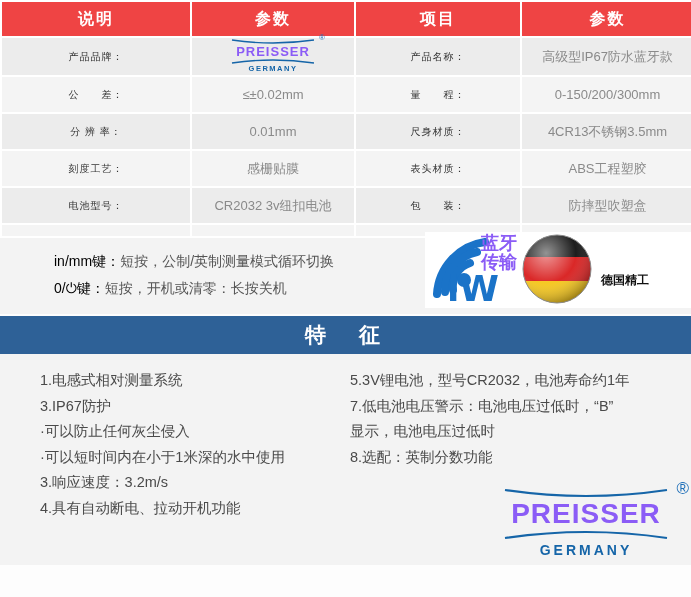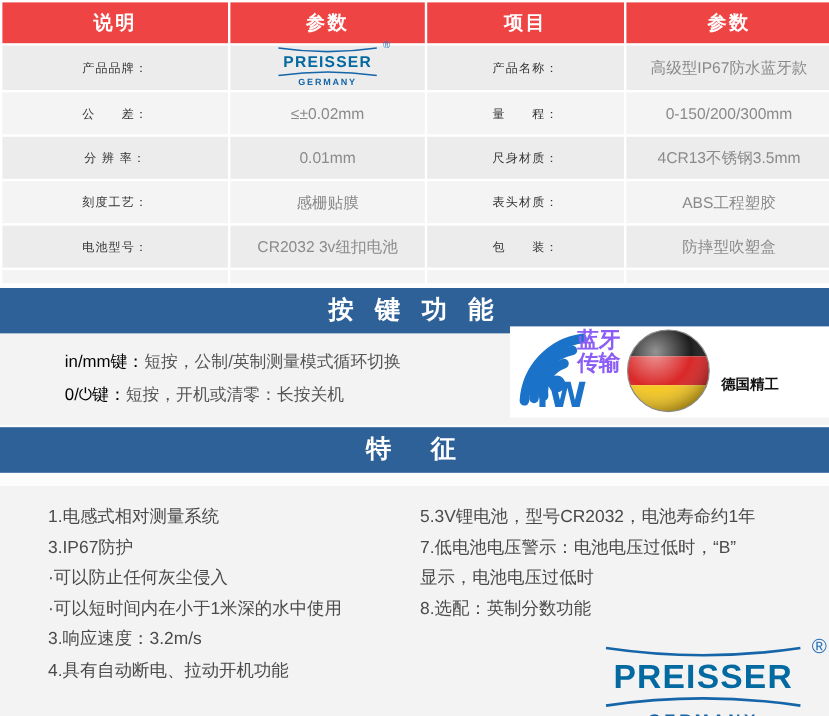--- a/index.html
+++ b/index.html
@@ -54,21 +54,21 @@
     display:inline-block;
     position:relative;
     line-height:1;
     color:#1f6fb8;
     text-align:center;
   }
   .logo .word{
     font-family:"Liberation Sans","DejaVu Sans",sans-serif;
     font-weight:bold;
     letter-spacing:1px;
-    color:#0369a1;
+    color:#8b5cf6;
     display:block;
   }
   .logo .sub{
     display:block;
     font-weight:bold;
     color:#1565a8;
     letter-spacing:1.5px;
   }
   .logo .reg{
     position:absolute;
@@ -125,36 +125,35 @@
     width:266px;height:76px;
     background:#ffffff;
   }
   .badge .wifi{position:absolute;left:4px;top:4px;width:62px;height:66px;}
   .badge .bt-text{
     position:absolute;left:56px;top:2px;
     color:#8b5cf6;font-size:18px;font-weight:bold;line-height:19px;
   }
   .badge .iw{
     position:absolute;left:22px;top:42px;
-    color:#1a73c8;font-size:29px;font-weight:bold;
+    color:#1a73c8;font-size:36px;font-weight:bold;
     font-family:"DejaVu Sans",sans-serif;line-height:30px;
   }
   .badge .flag{position:absolute;left:96px;top:1px;width:72px;height:72px;}
   .badge .made{
     position:absolute;left:176px;top:40px;
     font-size:12px;color:#111111;font-weight:bold;white-space:nowrap;
   }
 
   
   .features{
     position:relative;
     background:#f3f3f3;
     height:185px;
     padding:13px;
-    margin-top:11px;
   }
   .feat-col{
     position:absolute;
     top:14px;
     font-size:14.5px;
     color:#4a4a4a;
     line-height:25.5px;
   }
   .feat-left{left:40px;}
   .feat-right{left:350px;}
@@ -229,21 +228,20 @@
       </tr>
       <tr class="row-clip">
         <td></td>
         <td></td>
         <td></td>
         <td></td>
       </tr>
     </tbody>
   </table>
 
-  <div class="band">按 键 功 能</div>
 
   <div class="keys">
     <div class="lines">
       <div class="line">
         <b>in/mm键：</b><span>短按，公制/英制测量模式循环切换</span>
       </div>
       <div class="line">
         <b>0/⏻键：</b><span>短按，开机或清零：长按关机</span>
       </div>
     </div>

